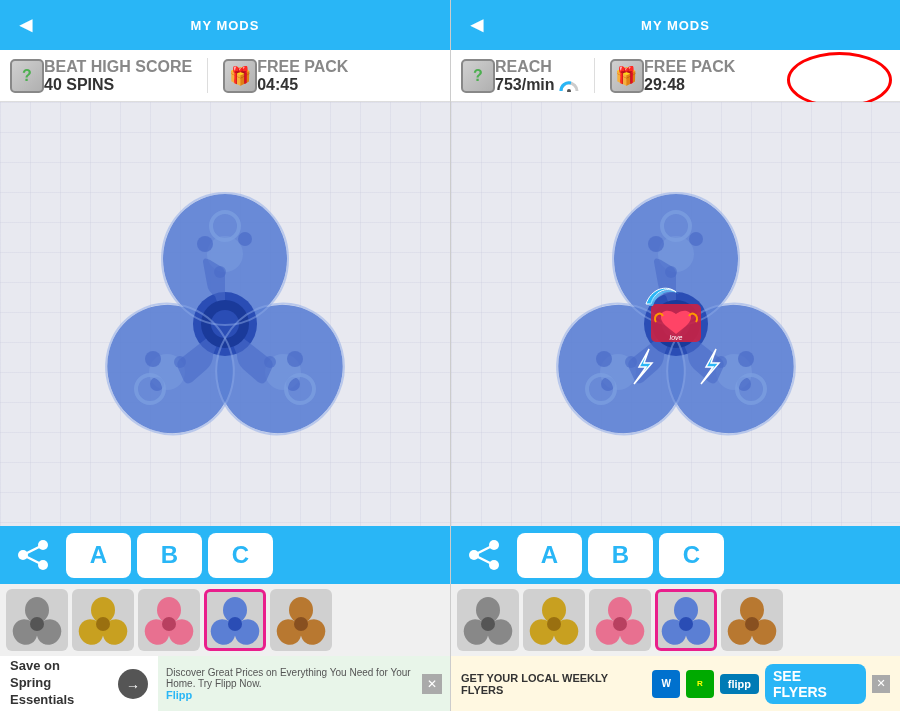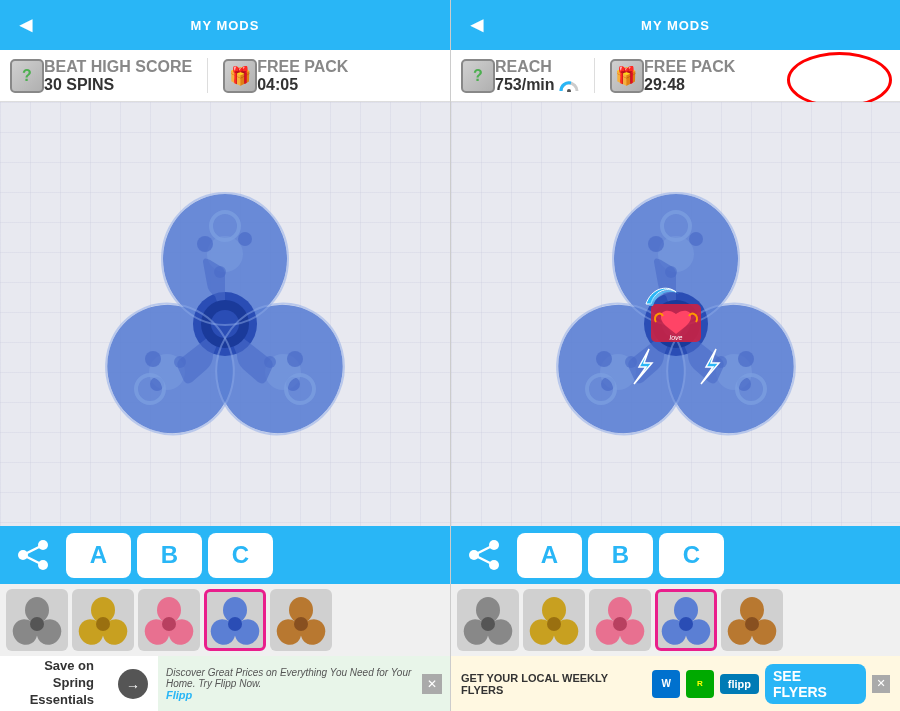--- a/index.html
+++ b/index.html
@@ -218,21 +218,20 @@
     }
 
     .ad-left {
       background: white;
       flex: 1;
       height: 100%;
       display: flex;
       align-items: center;
       padding: 0 10px;
       gap: 24px;
-      text-align: right;
     }
 
     .ad-left-text {
       font-size: 13px;
       font-weight: bold;
       color: #333;
       line-height: 1.3;
     }
 
     .ad-arrow-circle {
@@ -284,29 +283,29 @@
     <div class="header">
       <span class="back-arrow">◄</span>
       <span class="header-title">MY MODS</span>
     </div>
 
     <div class="stats-bar">
       <div class="stat-item">
         <div class="question-mark-box">?</div>
         <div class="stat-text">
           <span class="stat-label">BEAT HIGH SCORE</span>
-          <span class="stat-value">30 SPINS</span>
+          <span class="stat-value">40 SPINS</span>
         </div>
       </div>
       <div class="stat-divider"></div>
       <div class="stat-item">
         <div class="gift-icon-box">🎁</div>
         <div class="stat-text">
           <span class="stat-label">FREE PACK</span>
-          <span class="stat-value">04:05</span>
+          <span class="stat-value">04:45</span>
         </div>
       </div>
     </div>
 
     <div class="spinner-area">
       <svg class="spinner-svg" viewBox="0 0 260 260" xmlns="http://www.w3.org/2000/svg">
 
         <ellipse cx="130" cy="75" rx="62" ry="65" fill="#5b7fd4" opacity="0.9"></ellipse>
 
         <ellipse cx="75" cy="185" rx="62" ry="65" fill="#5b7fd4" opacity="0.9" transform="rotate(-30, 75, 185)"></ellipse>
@@ -412,21 +411,21 @@
     </div>
 
     <div class="ad-bar">
       <div class="ad-left">
         <span class="ad-left-text">Save on Spring Essentials</span>
         <div class="ad-arrow-circle">
           <span style="color:white;font-size:14px;">→</span>
         </div>
       </div>
       <div class="ad-right">
-        <div style="flex:1;font-style:italic;">
+        <div style="flex:1;">
           <div style="font-size:10px;color:#555;">Discover Great Prices on Everything You Need for Your Home. Try Flipp Now.</div>
           <div style="font-size:11px;color:#29b6f6;font-weight:bold;">Flipp</div>
         </div>
         <div class="ad-close">✕</div>
       </div>
     </div>
   </div>
 
   <div class="screen screen-right">
 

